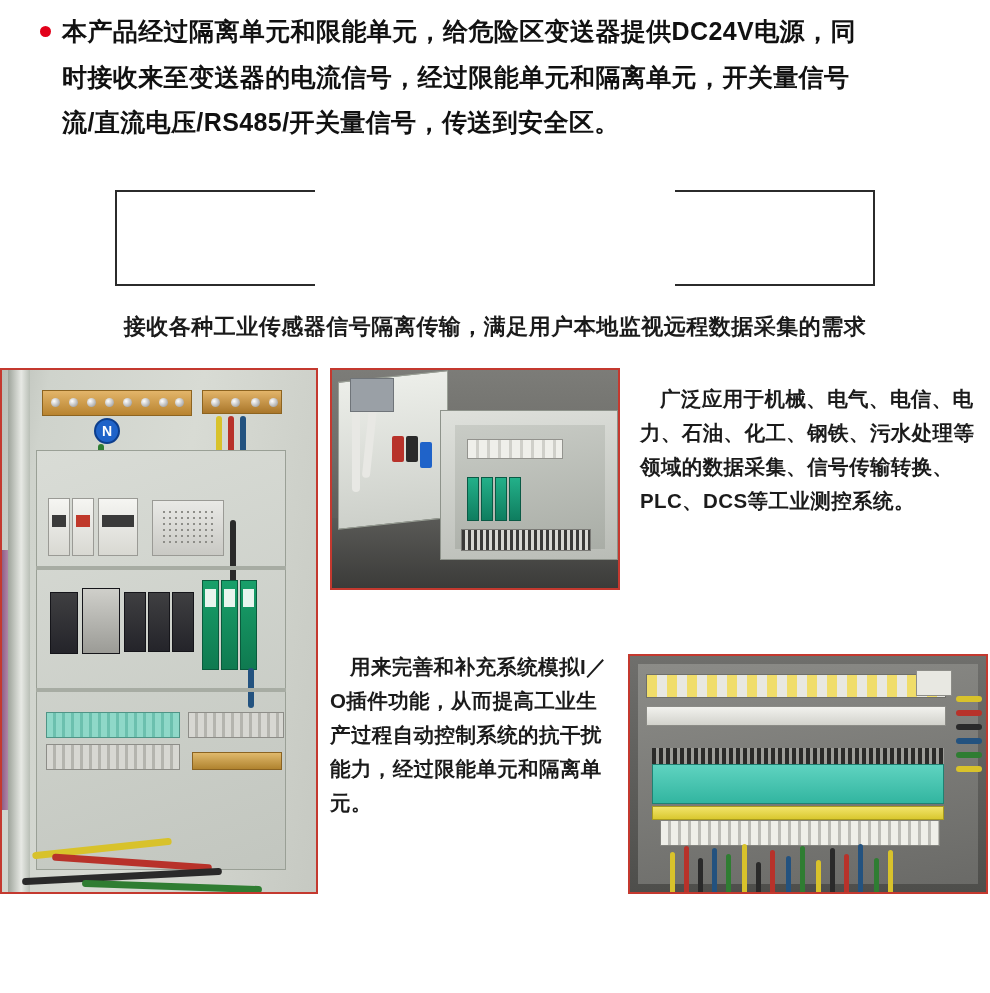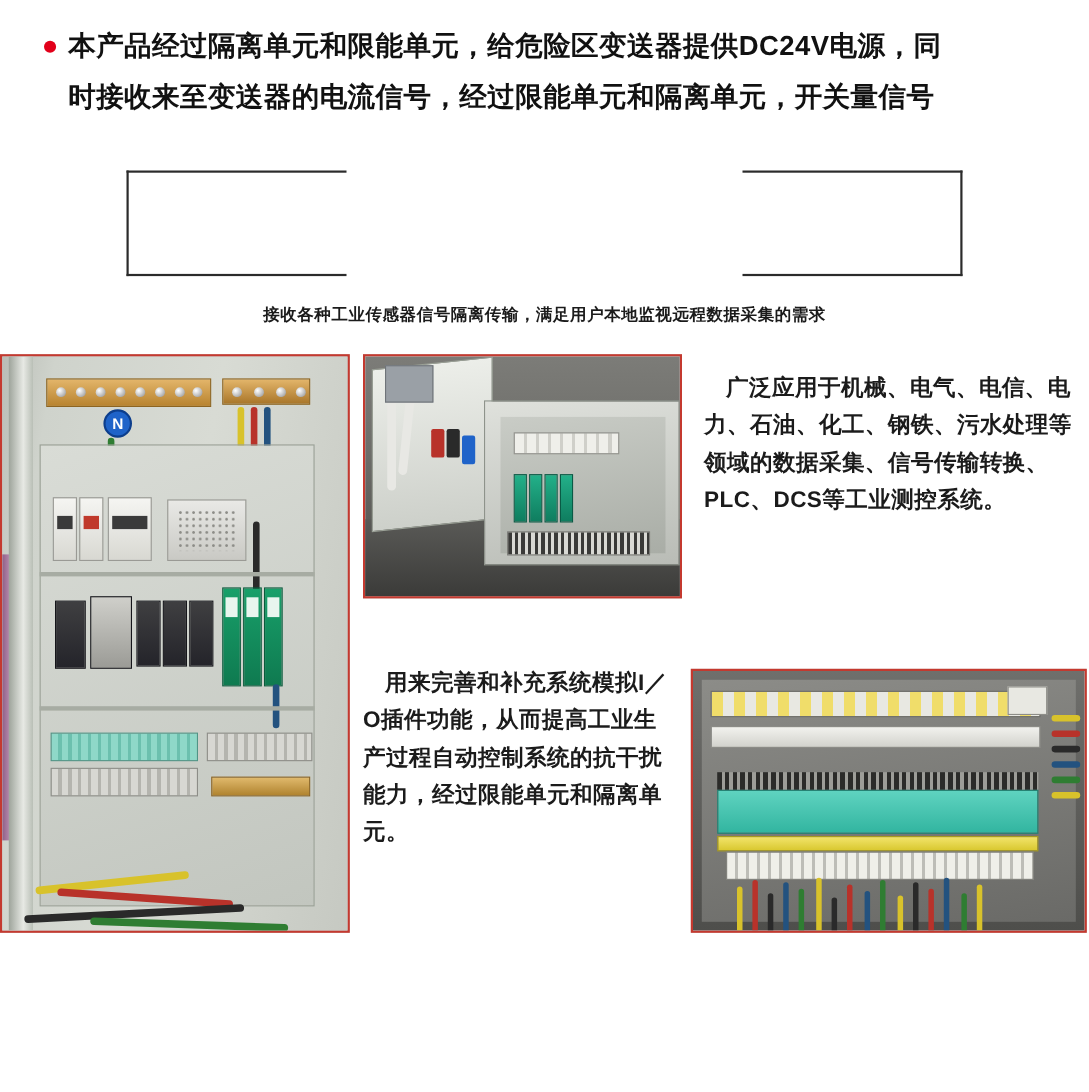--- a/index.html
+++ b/index.html
@@ -9,21 +9,21 @@
     height: 993px;
     background: #ffffff;
     font-family: "Liberation Sans", sans-serif;
     color: #1a1a1a;
     overflow: hidden;
     position: relative;
   }
 
   
   .bullets {
-    padding: 20px 34px 0 34px;
+    padding: 9px 34px 0 34px;
   }
   .bullet-row {
     position: relative;
     font-size: 25px;
     line-height: 1.82;
     letter-spacing: 0.4px;
     color: #111;
     font-weight: 600;
     padding-left: 28px;
     margin: 0 0 2px 0;
@@ -79,21 +79,21 @@
     background: #ffffff;
     padding: 0 16px;
     font-size: 25px;
     font-weight: 600;
     color: #1b1b1b;
     letter-spacing: 1px;
     white-space: nowrap;
   }
   .caption-line {
     text-align: center;
-    font-size: 15px;
+    font-size: 22px;
     font-weight: 600;
     color: #1b1b1b;
     margin-top: 4px;
     letter-spacing: 0.5px;
   }
 
   
   .collage {
     position: relative;
     width: 822px;
@@ -299,20 +299,21 @@
 </style>
 </head>
 <body>
 
 <section class="bullets">
 
   <div class="bullet-row">
     <span class="bullet-dot"></span>
     <span class="bullet-text">本产品经过隔离单元和限能单元，给危险区变送器提供DC24V电源，同</span>
     <span class="bullet-text">时接收来至变送器的电流信号，经过限能单元和隔离单元，开关量信号</span>
+    <span class="bullet-text">流/直流电压/RS485/开关量信号，传送到安全区。</span>
   </div>
 
 
 </section>
 
 <section class="headline-wrap">
   <div class="bracket-left"></div>
   <div class="bracket-right"></div>
 </section>
 <div class="caption-line">接收各种工业传感器信号隔离传输，满足用户本地监视远程数据采集的需求</div>

